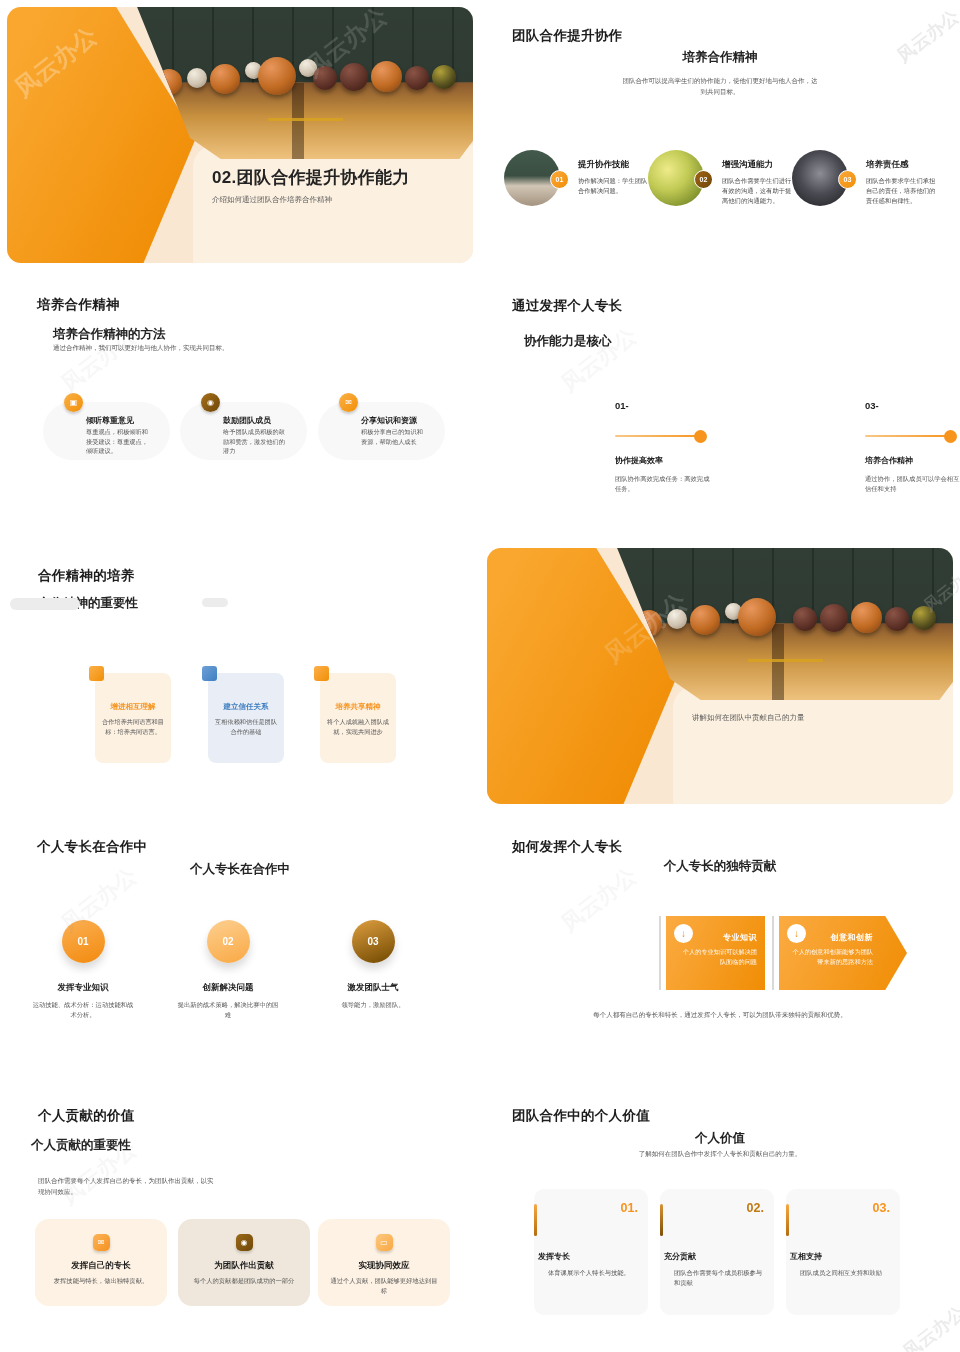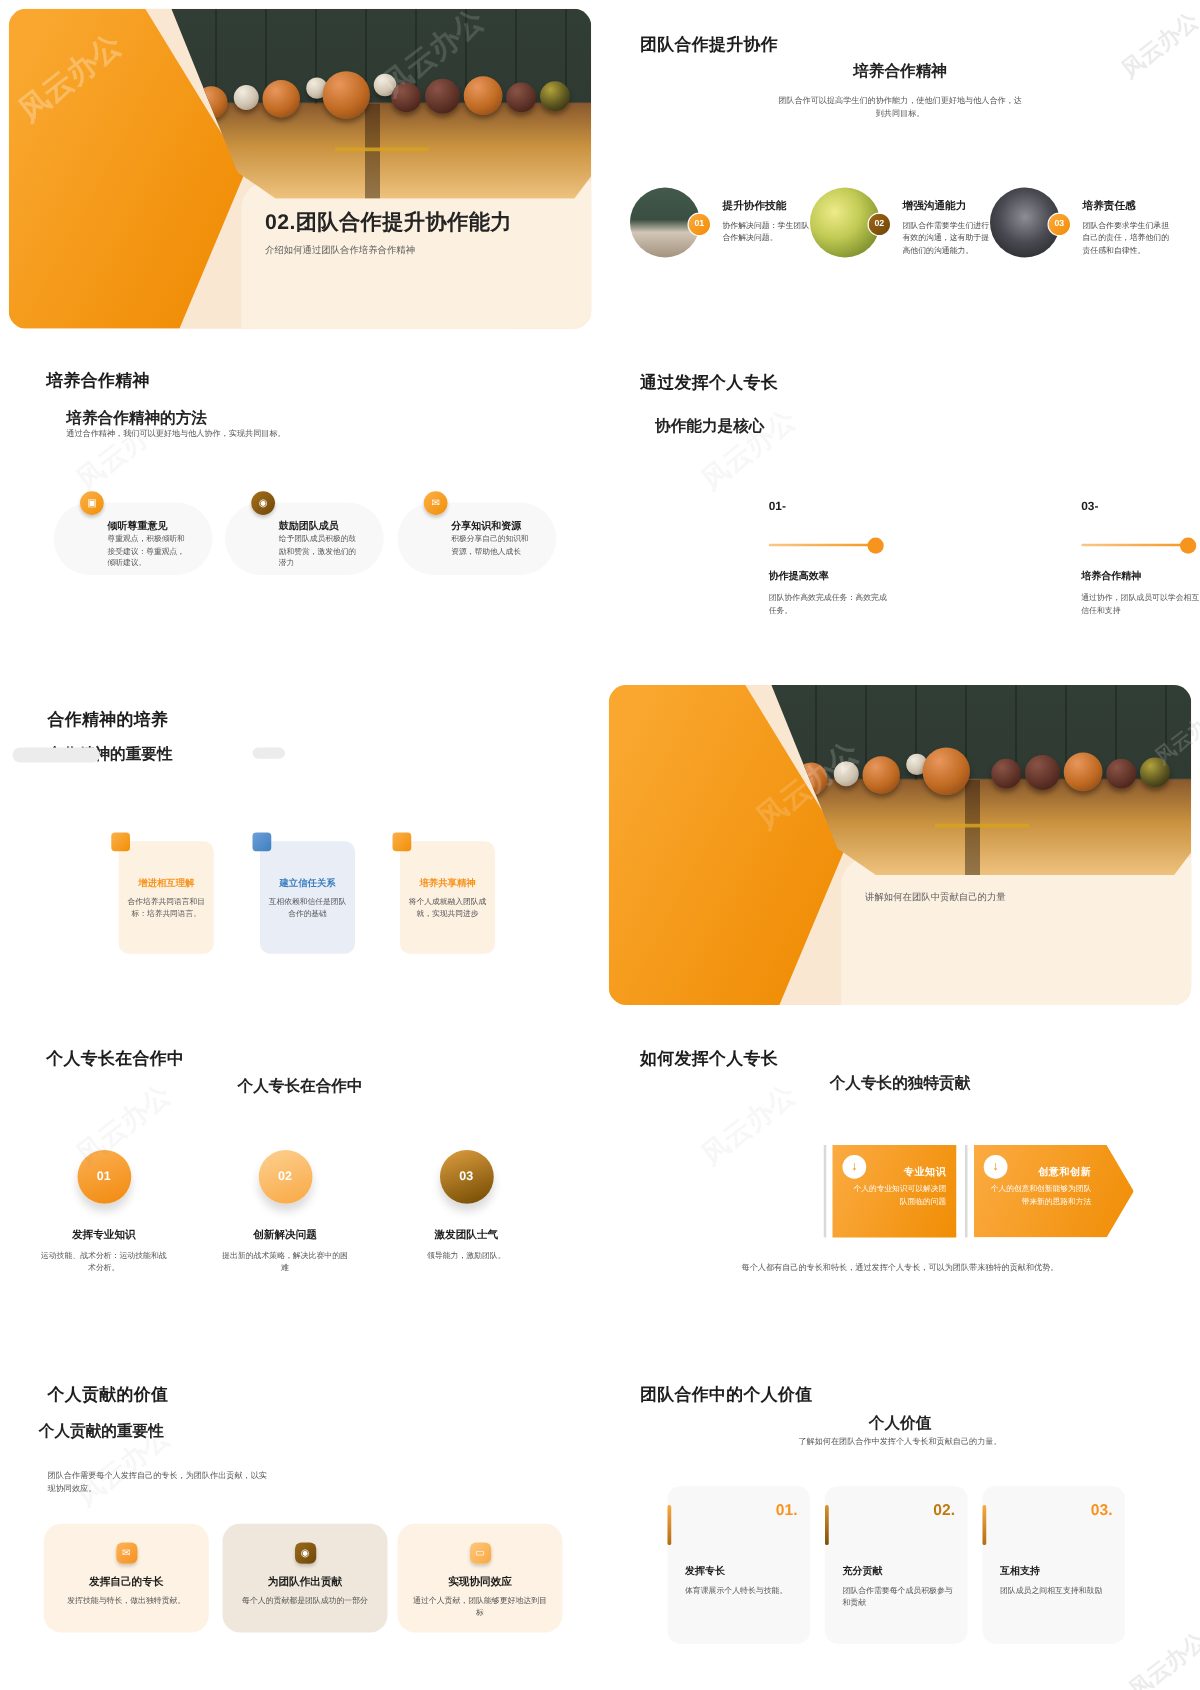--- a/index.html
+++ b/index.html
@@ -115,21 +115,21 @@
   .rsq.lt { background:linear-gradient(135deg,#fdc87d,#f9a843); }
   .iccard .tt { margin-top:9px; font-size:8.5px; font-weight:800; }
   .iccard .tx { margin:4px auto 0; width:110px; font-size:6.3px; color:#555; line-height:1.6; }
 
   
   .vcard { position:absolute; top:107px; width:114px; height:126px; border-radius:10px; background:#f8f8f9; }
   .vcard .bar { position:absolute; left:0; top:15px; width:3px; height:32px; border-radius:2px;
     background:linear-gradient(180deg,#f9a843,#b36d12); }
   .vcard .num { position:absolute; right:10px; top:12px; font-size:12.5px; font-weight:800; color:#f7941e; }
   .vcard .num.br { color:#c07a10; }
-  .vcard .tt { position:absolute; left:14px; top:62px; font-size:8px; font-weight:800; }
+  .vcard .tt { position:absolute; left:4px; top:62px; font-size:8px; font-weight:800; }
   .vcard .tx { position:absolute; left:14px; top:79px; right:8px; font-size:6.3px; color:#555; line-height:1.6; }
 
   
   .wm { position:absolute; font-weight:700; transform:rotate(-38deg); pointer-events:none; white-space:nowrap; }
   .ctr { left:0; right:0; text-align:center; }
 </style>
 </head>
 <body>
 
 <div class="page">

